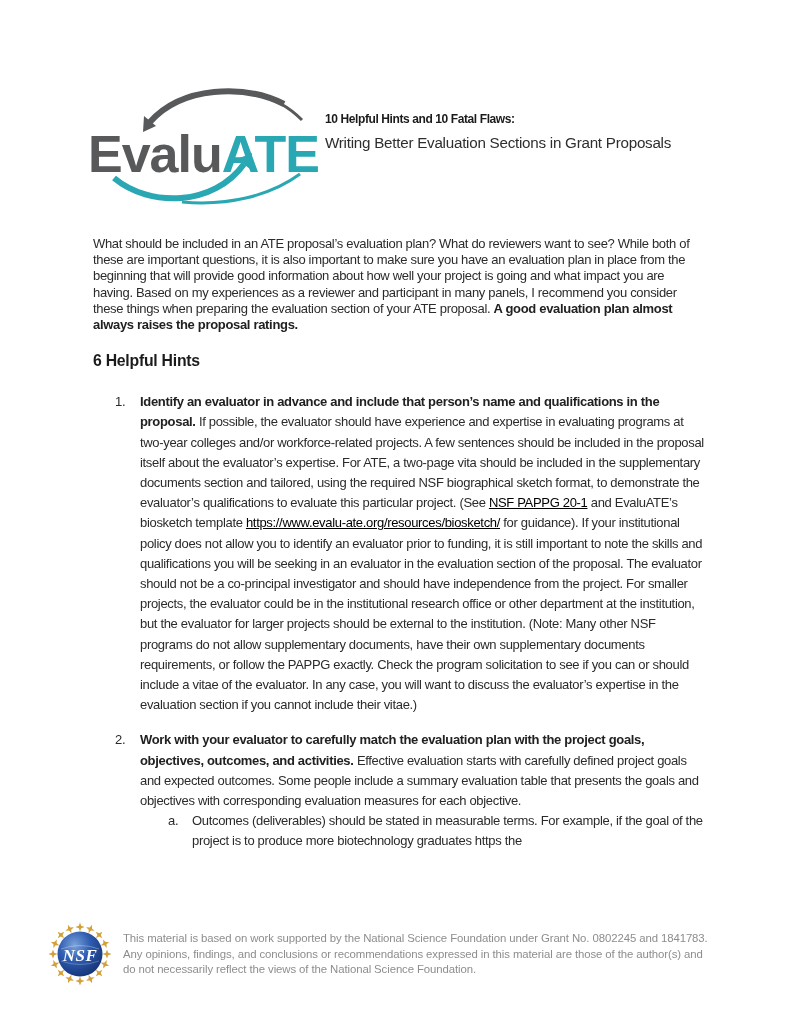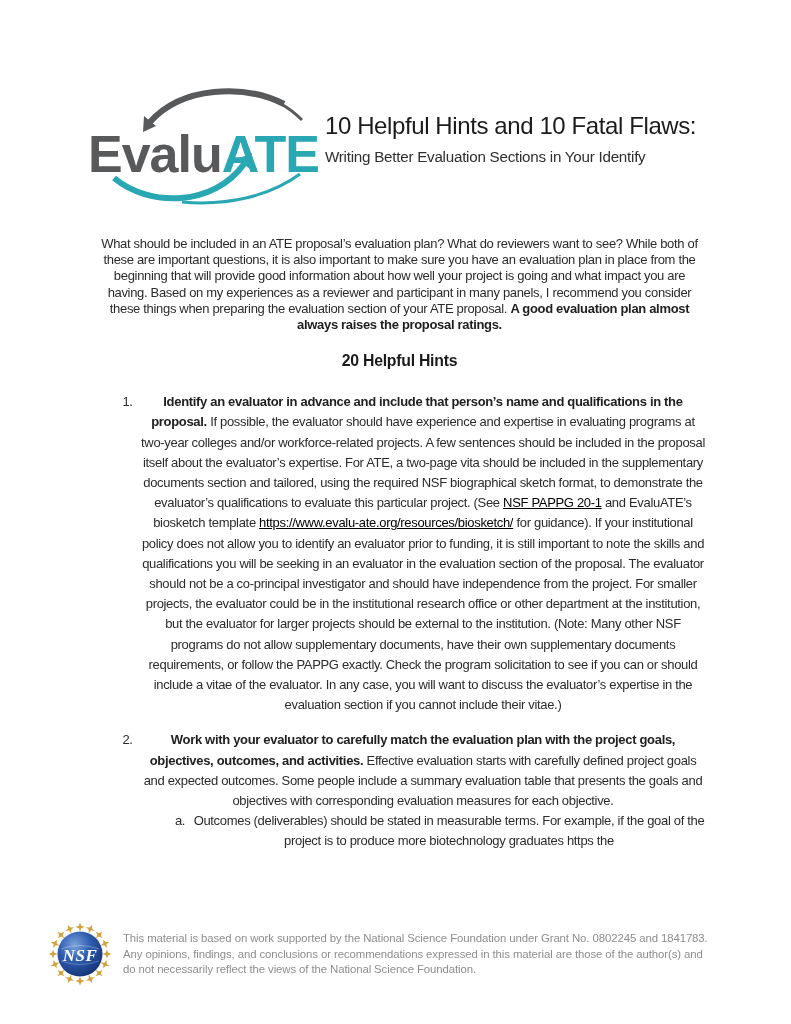--- a/index.html
+++ b/index.html
@@ -6,26 +6,26 @@
   html, body { background:#ffffff; overflow:hidden; }
   body {
     width:791px; height:1024px; position:relative;
     font-family:"Liberation Sans", sans-serif; color:#2b2b2b;
   }
   .page { position:absolute; inset:0; background:#ffffff; overflow:hidden; }
 
   
   .logo { position:absolute; left:86px; top:88px; width:238px; height:124px; }
   .header-text { position:absolute; left:325px; top:112px; width:410px; }
-  .title { font-size:24px; font-weight:400; color:#1b1b1b; letter-spacing:-0.4px; }
+  .title { font-size:12px; font-weight:700; color:#1b1b1b; letter-spacing:-0.4px; }
   .subtitle { font-size:15.2px; color:#2e2e2e; margin-top:8px; letter-spacing:-0.25px; }
   .byline { font-size:11.4px; color:#2e2e2e; margin-top:9px; letter-spacing:-0.1px; }
 
   
-  .content { position:absolute; left:93px; top:236px; width:613px; font-size:13px; letter-spacing:-0.32px;text-align:center; }
+  .content { position:absolute; left:93px; top:236px; width:613px; font-size:13px; letter-spacing:-0.32px; }
   .intro { line-height:16.2px; }
   strong { font-weight:700; color:#212121; }
   .section-heading { margin-top:19px; font-size:15.8px; font-weight:700; color:#1b1b1b; letter-spacing:-0.25px; }
   .olist { margin-top:22px; }
   .oitem { display:flex; line-height:20.2px; }
   .oitem + .oitem { margin-top:15px; }
   .onum { width:47px; padding-left:22px; flex:none; }
   .obody { flex:1; min-width:0; }
   .subitem { display:flex; line-height:20.2px; }
   .subnum { width:52px; padding-left:28px; flex:none; }
@@ -52,27 +52,27 @@
       <path d="M 28 90 C 64 120 128 118 158 76" fill="none" stroke="#29A8B4" stroke-width="6"></path>
       <path d="M 96 114 C 142 118 184 108 214 86" fill="none" stroke="#29A8B4" stroke-width="3"></path>
       <polygon points="166,65 164,81 151,71" fill="#29A8B4"></polygon>
 
       <text x="2" y="84" font-family="'Liberation Sans', sans-serif" font-weight="bold" font-size="52" letter-spacing="-1"><tspan fill="#58595B">Evalu</tspan><tspan fill="#29A8B4">ATE</tspan></text>
     </svg>
   </div>
 
   <div class="header-text">
     <div class="title">10 Helpful Hints and 10 Fatal Flaws:</div>
-    <div class="subtitle">Writing Better Evaluation Sections in Your Identify</div>
+    <div class="subtitle">Writing Better Evaluation Sections in Grant Proposals</div>
   </div>
 
   <div class="content">
     <p class="intro"><span>What should be included in an ATE proposal’s evaluation plan? What do reviewers want to see? While both of these are important questions, it is also important to make sure you have an evaluation plan in place from the beginning that will provide good information about how well your project is going and what impact you are having. Based on my experiences as a reviewer and participant in many panels, I recommend you consider these things when preparing the evaluation section of your ATE proposal. </span><strong>A good evaluation plan almost always raises the proposal ratings.</strong></p>
 
-    <div class="section-heading">20 Helpful Hints</div>
+    <div class="section-heading">6 Helpful Hints</div>
 
     <div class="olist">
 
       <div class="oitem">
         <span class="onum">1.</span>
         <div class="obody"><strong>Identify an evaluator in advance and include that person’s name and qualifications in the proposal. </strong><span>If possible, the evaluator should have experience and expertise in evaluating programs at two-year colleges and/or workforce-related projects. A few sentences should be included in the proposal itself about the evaluator’s expertise. For ATE, a two-page vita should be included in the supplementary documents section and tailored, using the required NSF biographical sketch format, to demonstrate the evaluator’s qualifications to evaluate this particular project. (See </span><a class="link">NSF PAPPG 20-1</a><span> and EvaluATE’s biosketch template </span><a class="link">https://www.evalu-ate.org/resources/biosketch/</a><span> for guidance). If your institutional policy does not allow you to identify an evaluator prior to funding, it is still important to note the skills and qualifications you will be seeking in an evaluator in the evaluation section of the proposal. The evaluator should not be a co-principal investigator and should have independence from the project. For smaller projects, the evaluator could be in the institutional research office or other department at the institution, but the evaluator for larger projects should be external to the institution. (Note: Many other NSF programs do not allow supplementary documents, have their own supplementary documents requirements, or follow the PAPPG exactly. Check the program solicitation to see if you can or should include a vitae of the evaluator. In any case, you will want to discuss the evaluator’s expertise in the evaluation section if you cannot include their vitae.)</span></div>
       </div>
 
       <div class="oitem">
         <span class="onum">2.</span>

